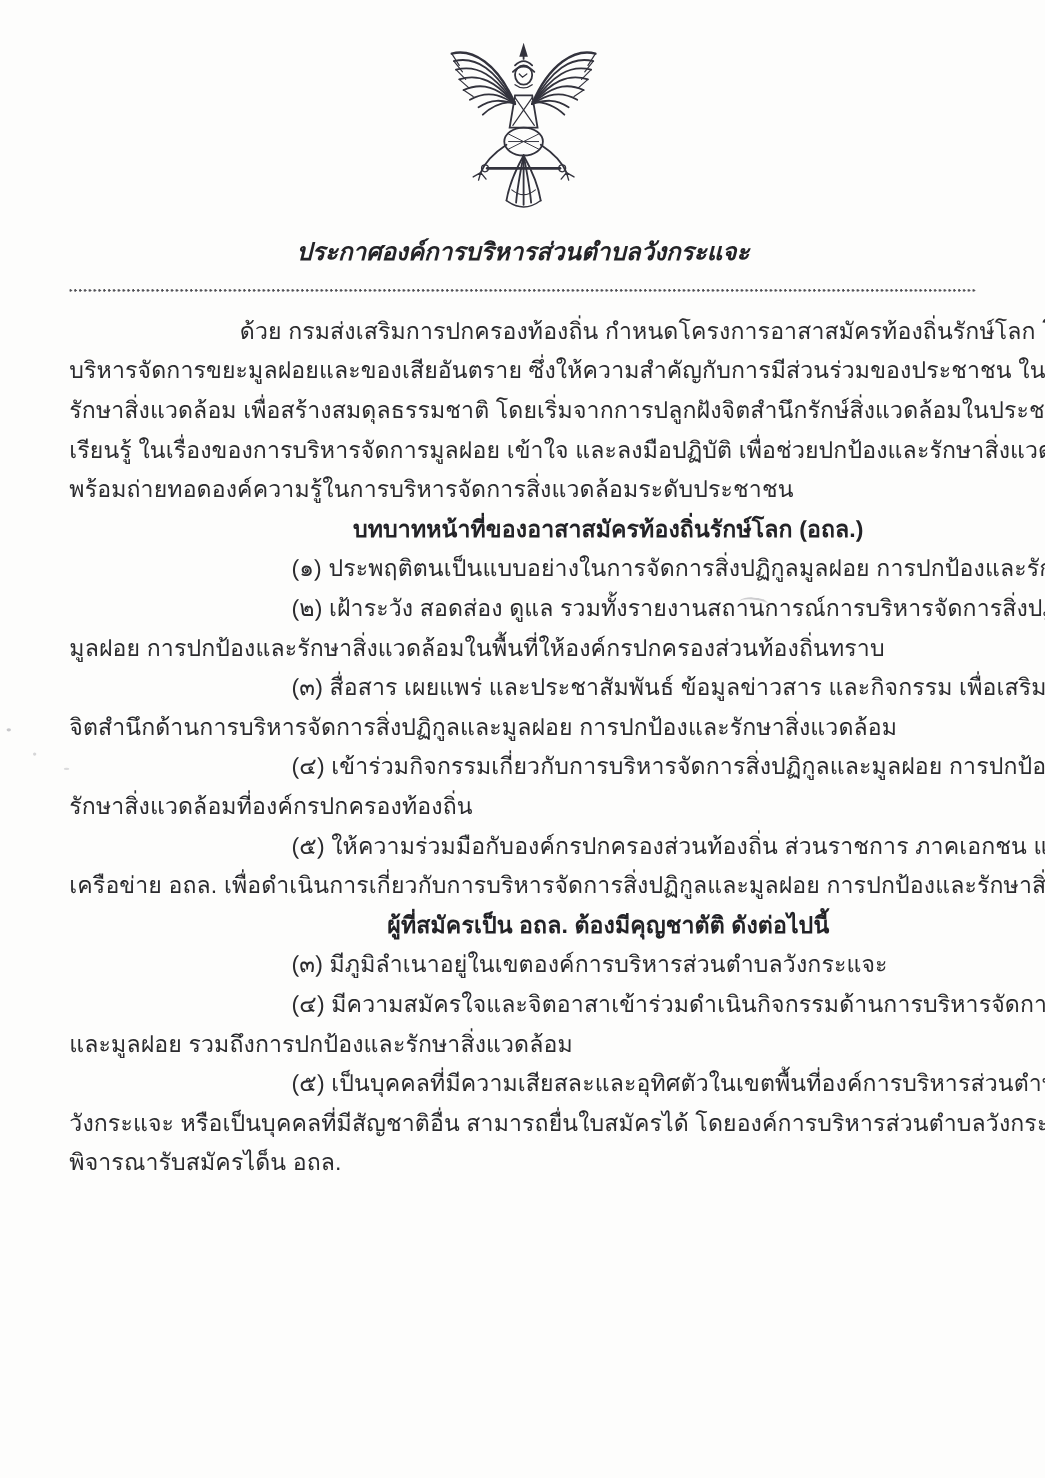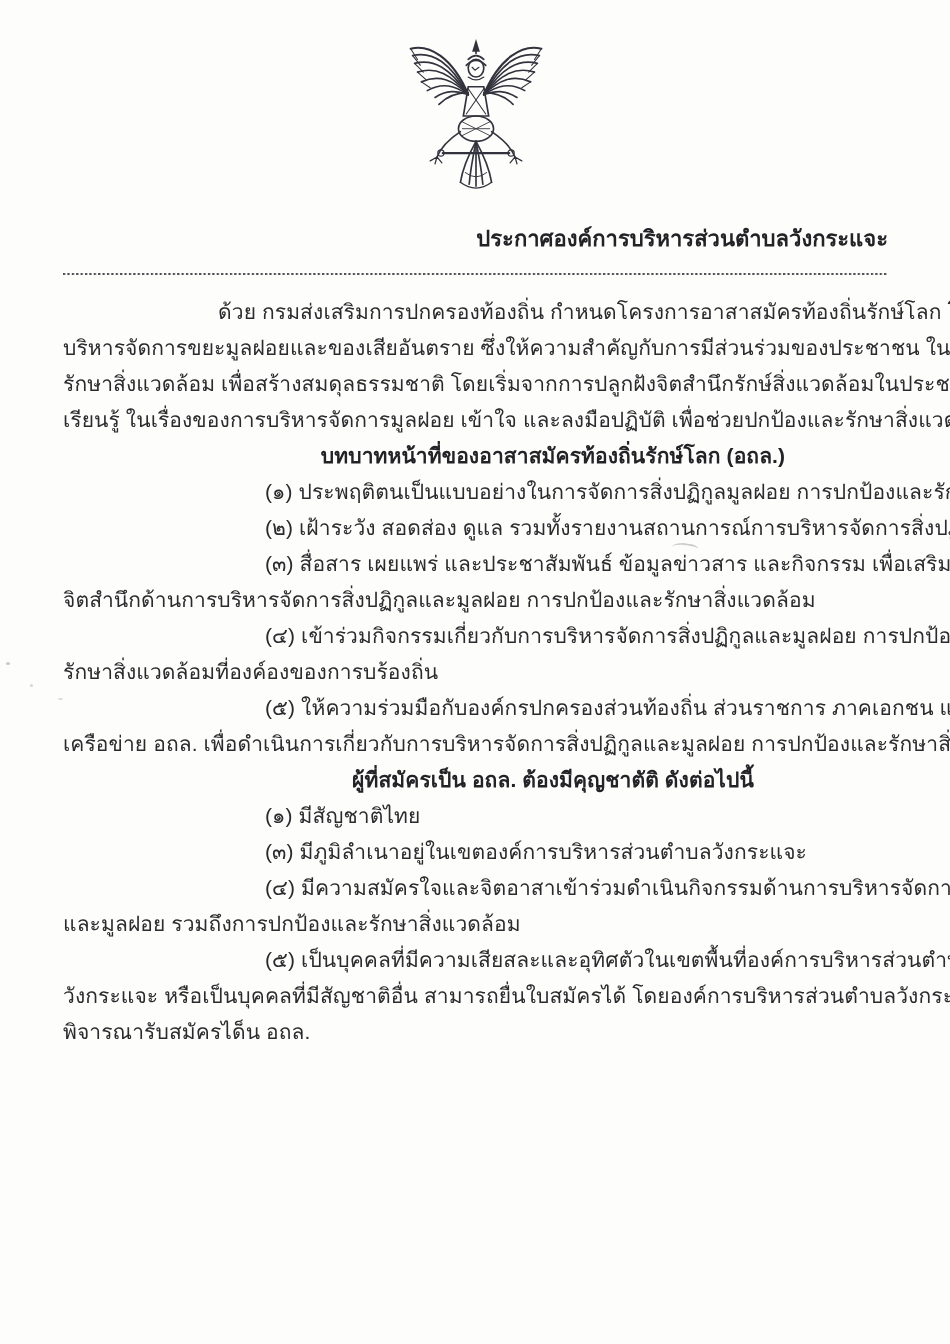--- a/index.html
+++ b/index.html
@@ -16,22 +16,23 @@
     padding: 0 62px 0 63px;
     box-sizing: border-box;
   }
   .emblem-wrap {
     text-align: center;
     padding-top: 36px;
     height: 162px;
   }
   .emblem-wrap svg { display: inline-block; }
   .title-block {
-    text-align: right;
-    margin-top: 24px;
+    text-align: center;
+    margin-top: 14px;
+    font-style: italic;
   }
   .title-line {
     font-size: 22px;
     font-weight: 700;
     line-height: 34px;
     color: #232327;
   }
   .dotted-divider {
     margin-top: 16px;
     height: 4px;
@@ -138,31 +139,32 @@
     <div class="title-line">ประกาศองค์การบริหารส่วนตำบลวังกระแจะ</div>
   </div>
 
   <div class="dotted-divider"></div>
 
   <div class="doc-body">
       <div class="line indent-paragraph">ด้วย กรมส่งเสริมการปกครองท้องถิ่น กำหนดโครงการอาสาสมัครท้องถิ่นรักษ์โลก โดยเน้นการ</div>
       <div class="line indent-none">บริหารจัดการขยะมูลฝอยและของเสียอันตราย ซึ่งให้ความสำคัญกับการมีส่วนร่วมของประชาชน ในการช่วยปกป้อง</div>
       <div class="line indent-none">รักษาสิ่งแวดล้อม เพื่อสร้างสมดุลธรรมชาติ โดยเริ่มจากการปลูกฝังจิตสำนึกรักษ์สิ่งแวดล้อมในประชาชน เริ่มจากการ</div>
       <div class="line indent-none">เรียนรู้ ในเรื่องของการบริหารจัดการมูลฝอย เข้าใจ และลงมือปฏิบัติ เพื่อช่วยปกป้องและรักษาสิ่งแวดล้อม</div>
+      <div class="line indent-none">พร้อมถ่ายทอดองค์ความรู้ในการบริหารจัดการสิ่งแวดล้อมระดับประชาชน</div>
       <div class="line indent-heading heading">บทบาทหน้าที่ของอาสาสมัครท้องถิ่นรักษ์โลก (อถล.)</div>
       <div class="line indent-list">(๑) ประพฤติตนเป็นแบบอย่างในการจัดการสิ่งปฏิกูลมูลฝอย การปกป้องและรักษา</div>
       <div class="line indent-list">(๒) เฝ้าระวัง สอดส่อง ดูแล รวมทั้งรายงานสถานการณ์การบริหารจัดการสิ่งปฏิกูลและ</div>
+      <div class="line indent-none">มูลฝอย การปกป้องและรักษาสิ่งแวดล้อมในพื้นที่ให้องค์กรปกครองส่วนท้องถิ่นทราบ</div>
       <div class="line indent-list">(๓) สื่อสาร เผยแพร่ และประชาสัมพันธ์ ข้อมูลข่าวสาร และกิจกรรม เพื่อเสริมสร้าง</div>
       <div class="line indent-none">จิตสำนึกด้านการบริหารจัดการสิ่งปฏิกูลและมูลฝอย การปกป้องและรักษาสิ่งแวดล้อม</div>
       <div class="line indent-list">(๔) เข้าร่วมกิจกรรมเกี่ยวกับการบริหารจัดการสิ่งปฏิกูลและมูลฝอย การปกป้องและ</div>
-      <div class="line indent-none">รักษาสิ่งแวดล้อมที่องค์องของการบร้องถิ่น</div>
+      <div class="line indent-none">รักษาสิ่งแวดล้อมที่องค์กรปกครองท้องถิ่น</div>
       <div class="line indent-list">(๕) ให้ความร่วมมือกับองค์กรปกครองส่วนท้องถิ่น ส่วนราชการ ภาคเอกชน และ</div>
       <div class="line indent-none">เครือข่าย อถล. เพื่อดำเนินการเกี่ยวกับการบริหารจัดการสิ่งปฏิกูลและมูลฝอย การปกป้องและรักษาสิ่งแวดล้อม</div>
       <div class="line indent-heading heading">ผู้ที่สมัครเป็น อถล. ต้องมีคุญชาตัติ ดังต่อไปนี้</div>
-      <div class="line indent-list">(๑) มีสัญชาติไทย</div>
       <div class="line indent-list">(๓) มีภูมิลำเนาอยู่ในเขตองค์การบริหารส่วนตำบลวังกระแจะ</div>
       <div class="line indent-list">(๔) มีความสมัครใจและจิตอาสาเข้าร่วมดำเนินกิจกรรมด้านการบริหารจัดการสิ่งปฏิกูล</div>
       <div class="line indent-none">และมูลฝอย รวมถึงการปกป้องและรักษาสิ่งแวดล้อม</div>
       <div class="line indent-list">(๕) เป็นบุคคลที่มีความเสียสละและอุทิศตัวในเขตพื้นที่องค์การบริหารส่วนตำบล</div>
       <div class="line indent-none">วังกระแจะ หรือเป็นบุคคลที่มีสัญชาติอื่น สามารถยื่นใบสมัครได้ โดยองค์การบริหารส่วนตำบลวังกระแจะเป็นผู้</div>
       <div class="line indent-none">พิจารณารับสมัครได็น อถล.</div>
     </div>
 
 </div>
 

